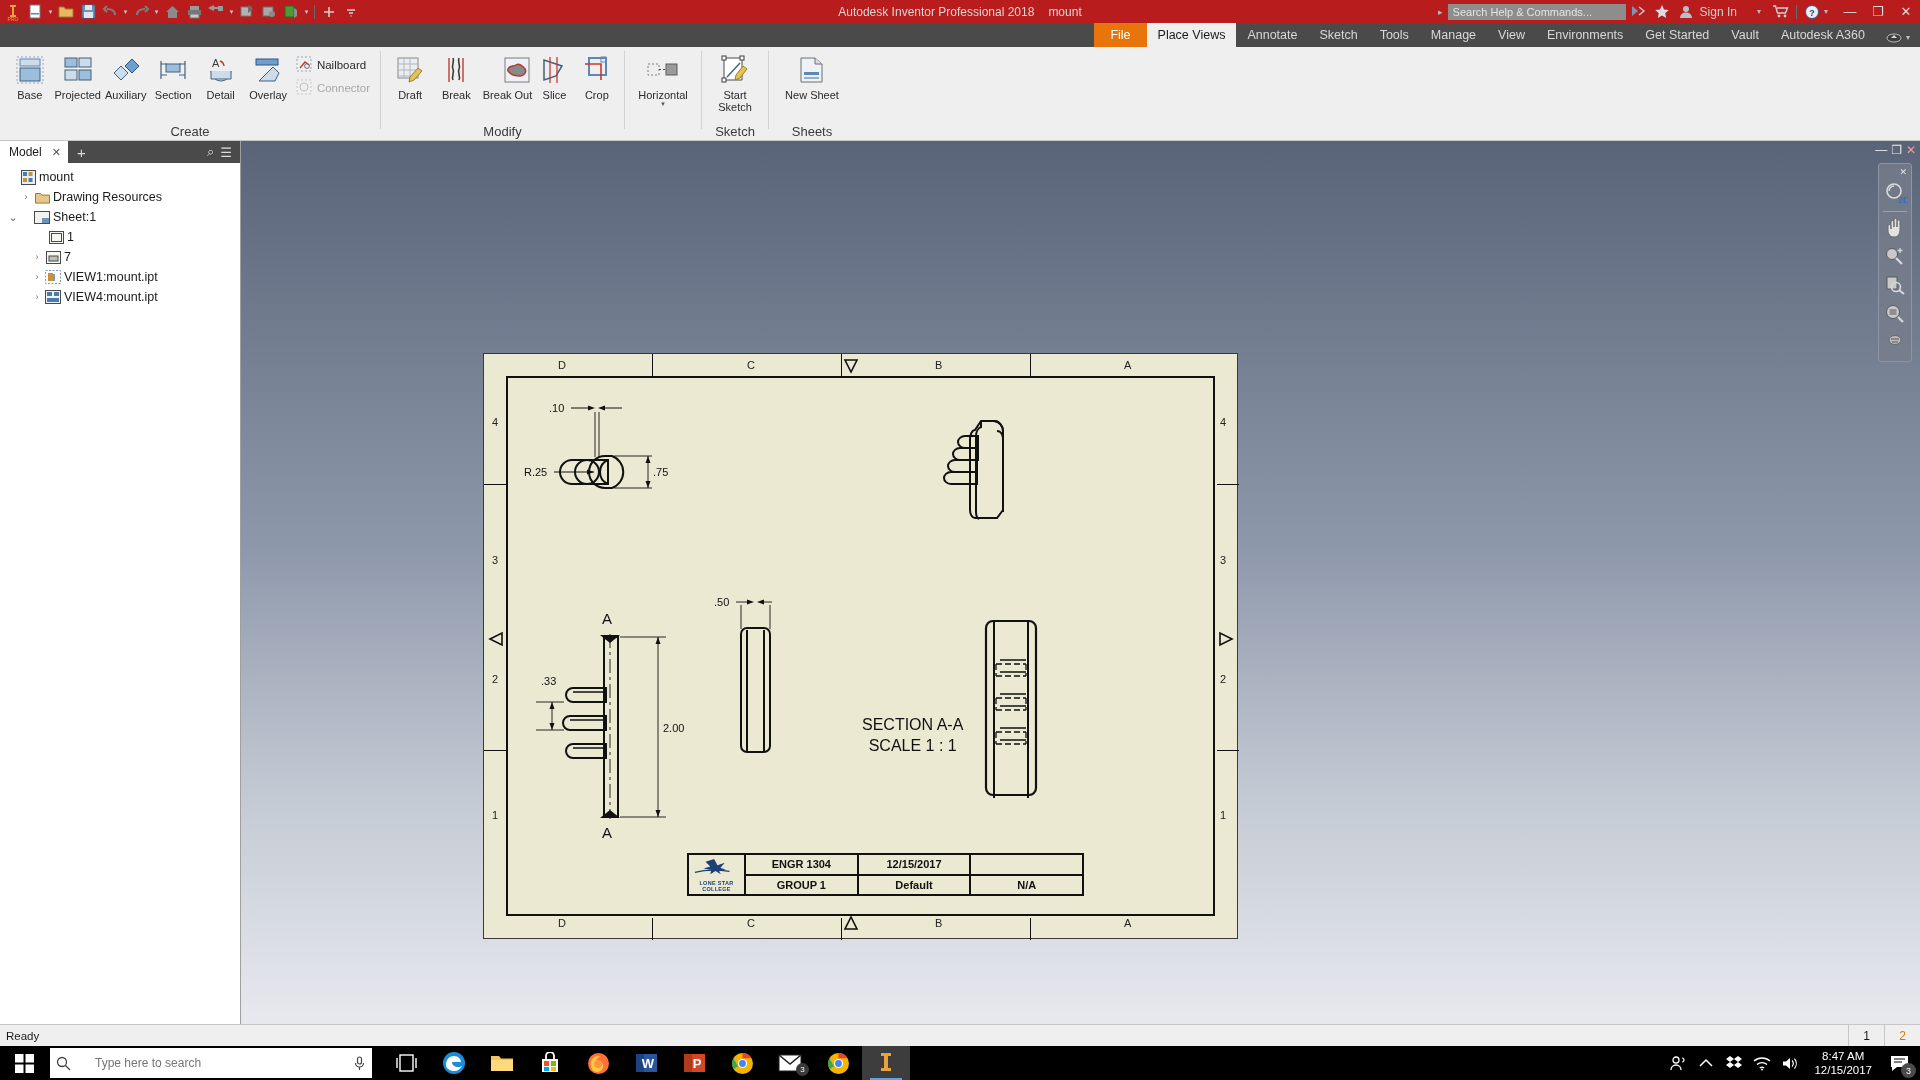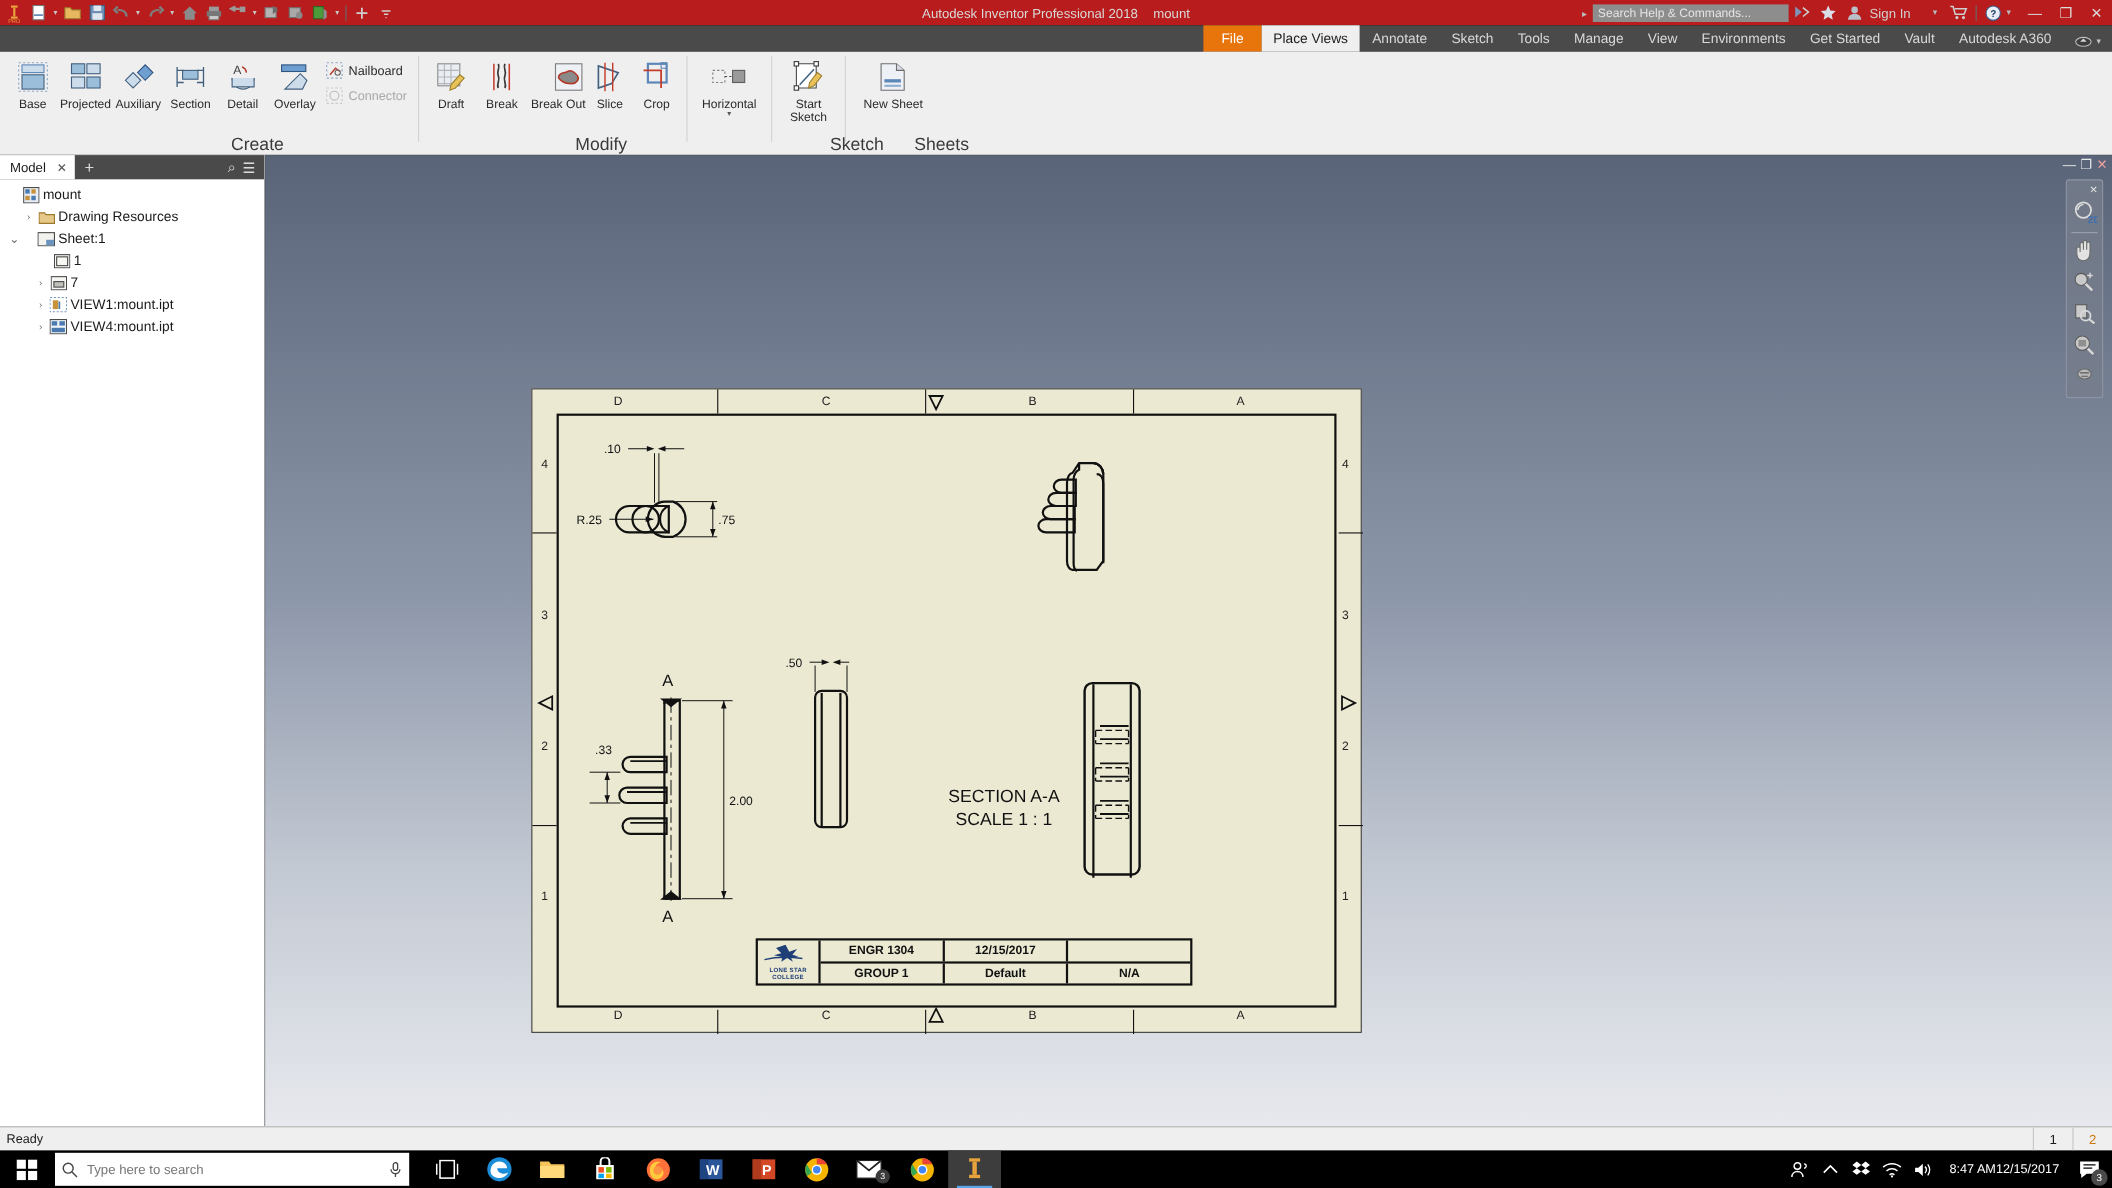--- a/index.html
+++ b/index.html
@@ -63,22 +63,22 @@
 
   
   .ribbon {
     position: absolute; top: 47px; left: 0; width: 1920px; height: 94px;
     background: #f0efef; border-bottom: 1px solid #c6c6c6;
     display: flex; align-items: flex-start;
   }
   .panel { height: 94px; position: relative; display: flex; flex-direction: column; }
   .panel-items { display: flex; align-items: flex-start; padding: 4px 6px 0 6px; flex: 1; }
   .panel-label {
-    height: 16px; font-size: 16px; color: #3a3a3a; text-align: center;
-    width: 100%; line-height: 14px; margin-left: 44px;
+    height: 16px; font-size: 13px; color: #3a3a3a; text-align: center;
+    width: 100%; line-height: 14px;
   }
   .panel-div { width: 1px; height: 78px; background: #d2d2d2; margin-top: 4px; }
   .btn-big {
     width: 58px; display: flex; flex-direction: column; align-items: center;
     padding: 2px 1px; cursor: default;
   }
   .btn-big .ic { height: 34px; display: flex; align-items: center; justify-content: center; }
   .btn-big .lbl { font-size: 11px; color: #2b2b2b; text-align: center; line-height: 12px; margin-top: 2px; }
   .btn-big.wide { width: 70px; }
   .btn-small { display: flex; align-items: center; gap: 4px; padding: 3px 4px; }
@@ -160,41 +160,41 @@
   
   .taskbar {
     position: absolute; top: 1046px; left: 0; width: 1920px; height: 34px;
     background: #000; display: flex; align-items: center;
   }
   .tb-start {
     width: 48px; height: 34px; display: flex; align-items: center; justify-content: center;
   }
   .tb-search {
     width: 322px; height: 30px; background: #fff; display: flex; align-items: center;
-    gap: 8px; padding: 0 6px; margin-left: 2px;
+    gap: 24px; padding: 0 6px; margin-left: 2px;
   }
   .tb-search input {
     border: none; outline: none; font-size: 12px; color: #222; flex: 1;
     font-family: "Liberation Sans", sans-serif; background: transparent;
   }
   .tb-icons { display: flex; align-items: center; gap: 0; margin-left: 10px; }
   .tb-app {
     width: 48px; height: 34px; display: flex; align-items: center; justify-content: center;
     position: relative;
   }
   .tb-app.active { background: #3d3d3d; }
   .tb-app.active::after {
     content: ''; position: absolute; bottom: 0; left: 8px; right: 8px; height: 2px;
     background: #59a5e8;
   }
   .tray { margin-left: auto; display: flex; align-items: center; gap: 0; padding-right: 4px; }
   .tray-ic { width: 28px; height: 34px; display: flex; align-items: center; justify-content: center; color: #fff; font-size: 13px; }
   .tray-clock {
     color: #fff; font-size: 11.5px; text-align: right; line-height: 14px;
-    padding: 0 10px; height: 34px; display: flex; 
+    padding: 0 10px; height: 34px; display: flex; flex-direction: column;
     align-items: center; justify-content: center;
   }
   .tray-note { width: 34px; height: 34px; display: flex; align-items: center; justify-content: center; position: relative; }
   .badge {
     position: absolute; right: 0px; bottom: 2px; width: 15px; height: 15px; border-radius: 50%;
     background: #4a4a4a; color: #fff; font-size: 9px; display: flex;
     align-items: center; justify-content: center;
   }
   .badge-sm {
     position: absolute; right: 5px; bottom: 4px; width: 13px; height: 13px; border-radius: 50%;

